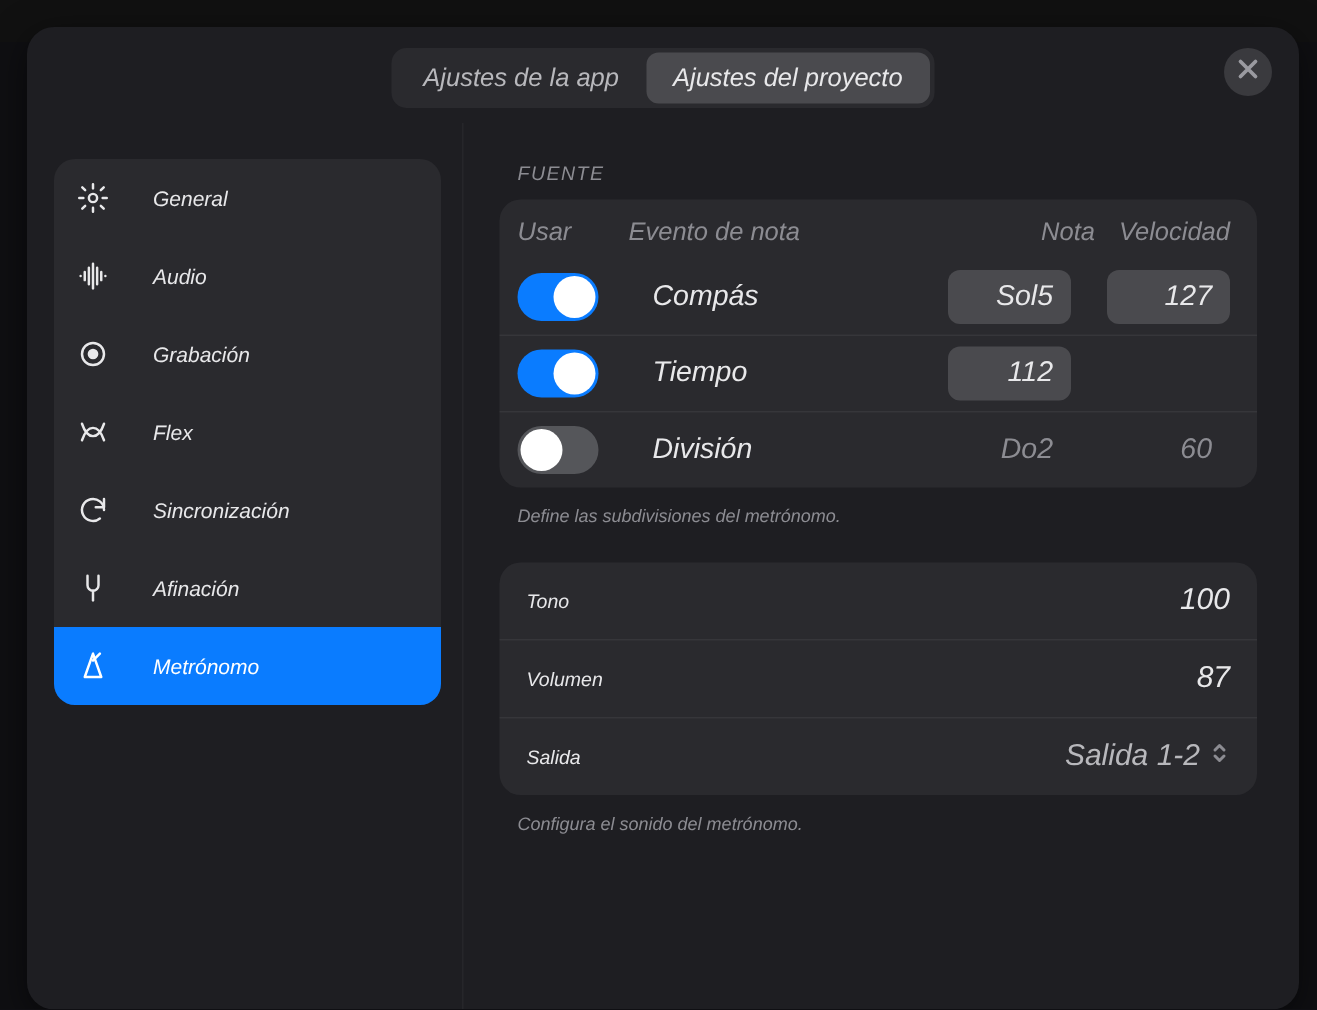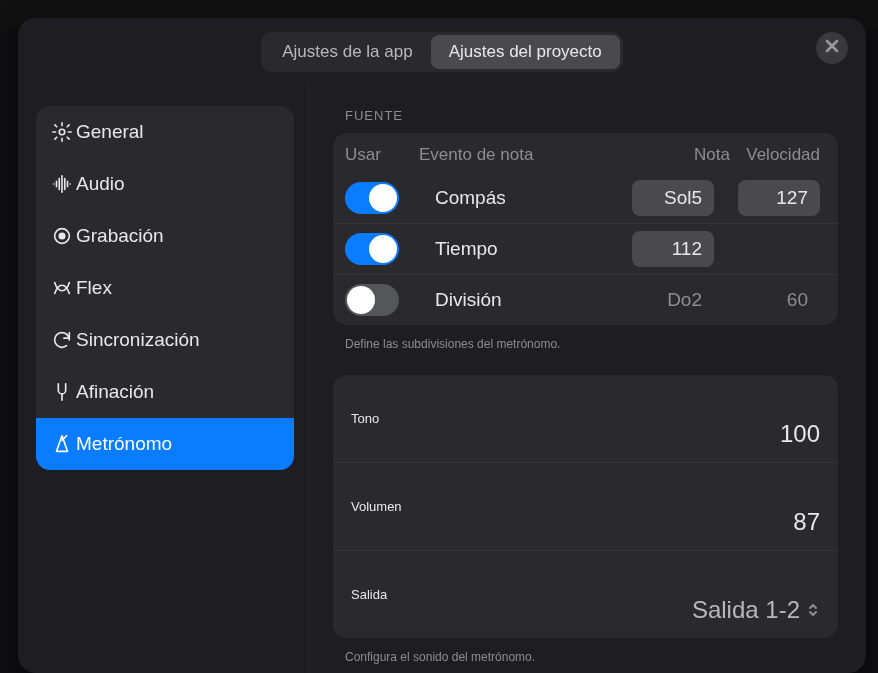--- a/index.html
+++ b/index.html
@@ -10,33 +10,33 @@
     --bg4:#4a4a4e;
     --txt0:#e8e8ea;
     --txt1:#b8b8bc;
     --txt2:#8c8c92;
     --accent:#0a7cff;
     --row-border:rgba(255,255,255,0.06);
   }
   html,body{margin:0;padding:0;background:var(--bg0);font-family:-apple-system,"SF Pro Text","Helvetica Neue",Arial,sans-serif;font-size:18px;color:var(--txt0);}
   .page{width:878px;height:673px;position:relative;overflow:hidden;background:var(--bg0);}
   .backdrop{position:absolute;left:0;right:0;top:0;height:28px;background:#111;}
-  .panel{position:absolute;left:18px;right:12px;top:18px;bottom:0;background:var(--bg1);border-radius:18px;box-shadow:0 6px 24px rgba(0,0,0,0.5);display:flex;flex-direction:column;overflow:hidden;}
+  .panel{position:absolute;left:18px;right:12px;top:18px;bottom:0;background:var(--bg1);border-radius:18px;box-shadow:0 6px 24px rgba(0,0,0,0.5);display:flex;flex-direction:column;overflow:hidden;font-style:italic;}
   
   .hdr{display:flex;align-items:center;justify-content:center;padding:14px 18px 10px 18px;position:relative;}
   .segmented{display:inline-flex;background:var(--bg2);border-radius:10px;padding:3px;}
   .seg-btn{padding:7px 18px;border-radius:8px;font-size:17px;color:var(--txt1);cursor:pointer;white-space:nowrap;}
   .seg-btn.active{background:var(--bg4);color:var(--txt0);}
   .close{position:absolute;right:18px;top:14px;width:32px;height:32px;border-radius:16px;background:var(--bg3);display:flex;align-items:center;justify-content:center;cursor:pointer;}
   .close svg{width:16px;height:16px;stroke:#9a9aa0;stroke-width:2.5;stroke-linecap:round;}
   
   .body{flex:1;display:flex;overflow:hidden;}
   .sidebar{width:258px;padding:24px 14px 24px 18px;border-right:1px solid rgba(255,255,255,0.04);}
   .side-list{background:var(--bg2);border-radius:14px;overflow:hidden;}
-  .side-item{display:flex;align-items:center;gap:2px;padding:14px 16px 14px 14px;color:var(--txt0);font-size:19px;cursor:pointer;}
+  .side-item{display:flex;align-items:center;gap:28px;padding:14px 16px 14px 14px;color:var(--txt0);font-size:14px;cursor:pointer;}
   .side-item + .side-item{}
   .side-item.active{background:var(--accent);color:#fff;}
   .side-item .ico{width:24px;height:24px;display:flex;align-items:center;justify-content:center;}
   .side-item svg{width:22px;height:22px;stroke:currentColor;fill:none;stroke-width:1.8;stroke-linecap:round;stroke-linejoin:round;}
   
   .main{flex:1;padding:22px 28px 24px 24px;overflow:auto;}
   .section-title{font-size:13px;letter-spacing:1px;color:var(--txt2);margin:4px 0 10px 12px;}
   .card{background:var(--bg2);border-radius:14px;padding:0 0 0 0;}
   .card-head{display:grid;grid-template-columns:74px 1fr 90px 90px;gap:0;padding:12px 18px 8px 12px;color:var(--txt2);font-size:17px;}
   .row{display:grid;grid-template-columns:74px 1fr 90px 90px;gap:16px;align-items:center;padding:7px 18px 7px 12px;}
@@ -47,21 +47,21 @@
   .toggle.on{background:#0a7cff;}
   .toggle.on .knob{left:24px;}
   .evtlabel{font-size:19px;color:var(--txt0);}
   .pill{background:var(--bg4);border-radius:8px;text-align:right;padding:7px 12px;margin-left:6px;color:var(--txt0);font-size:19px;min-width:58px;cursor:pointer;}
   .row.disabled .pill{background:transparent;}
   .hint{color:var(--txt2);font-size:12px;margin:12px 0 24px 12px;}
   
   .srow{display:flex;align-items:center;justify-content:space-between;padding:14px 18px;}
   .srow + .srow{border-top:1px solid var(--row-border);}
   .srow-label{font-size:13px;color:var(--txt0);}
-  .srow-val{font-size:24px;color:var(--txt0);display:flex;align-items:center;gap:6px;margin-top:31px;}
+  .srow-val{font-size:20px;color:var(--txt0);display:flex;align-items:center;gap:6px;}
   .sel-ind svg{width:14px;height:16px;stroke:var(--txt2);fill:none;stroke-width:2;stroke-linecap:round;stroke-linejoin:round;}
   .nota{justify-self:end}
   .vel{justify-self:end}
 </style>
 </head>
 <body>
 
 <div class="page">
   <div class="backdrop"></div>
   <div class="panel">

